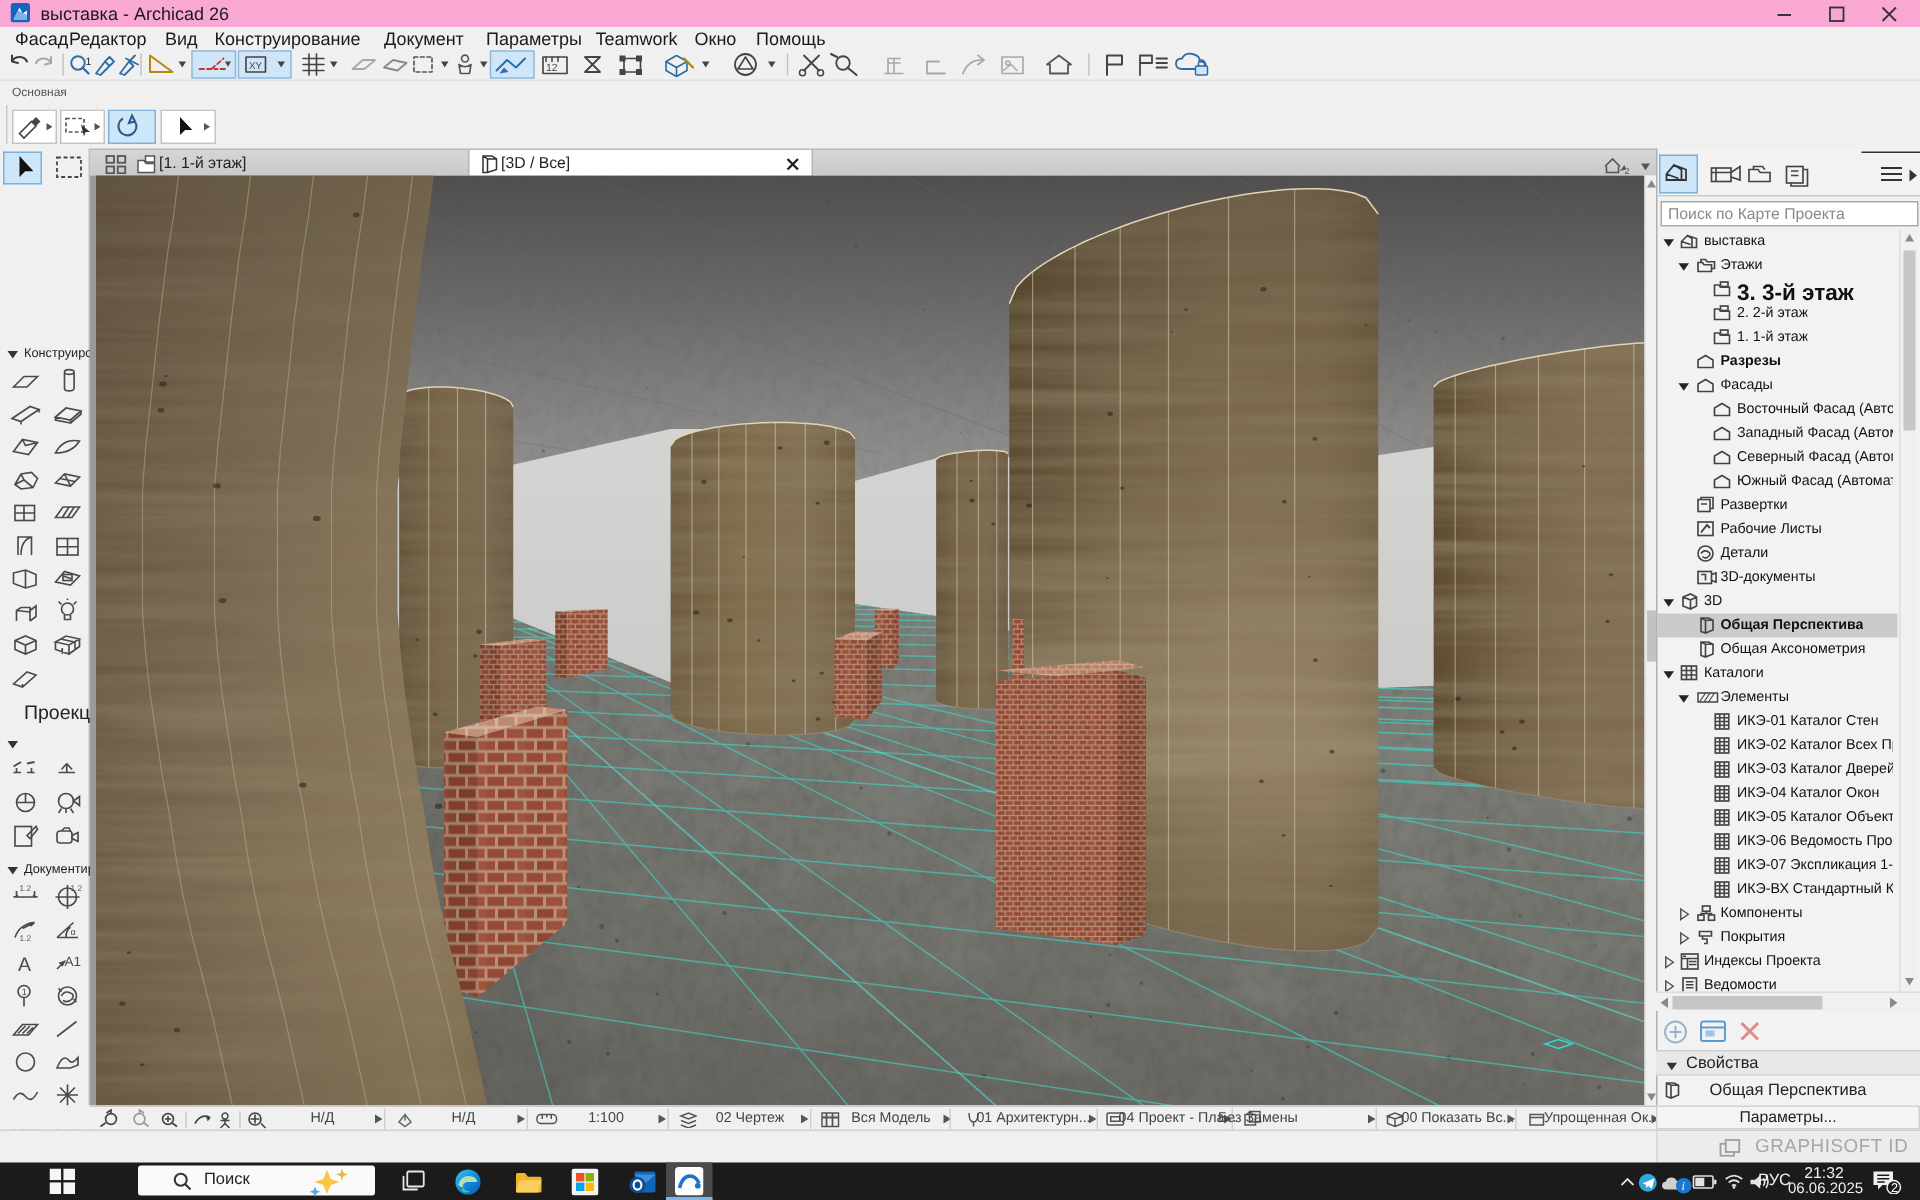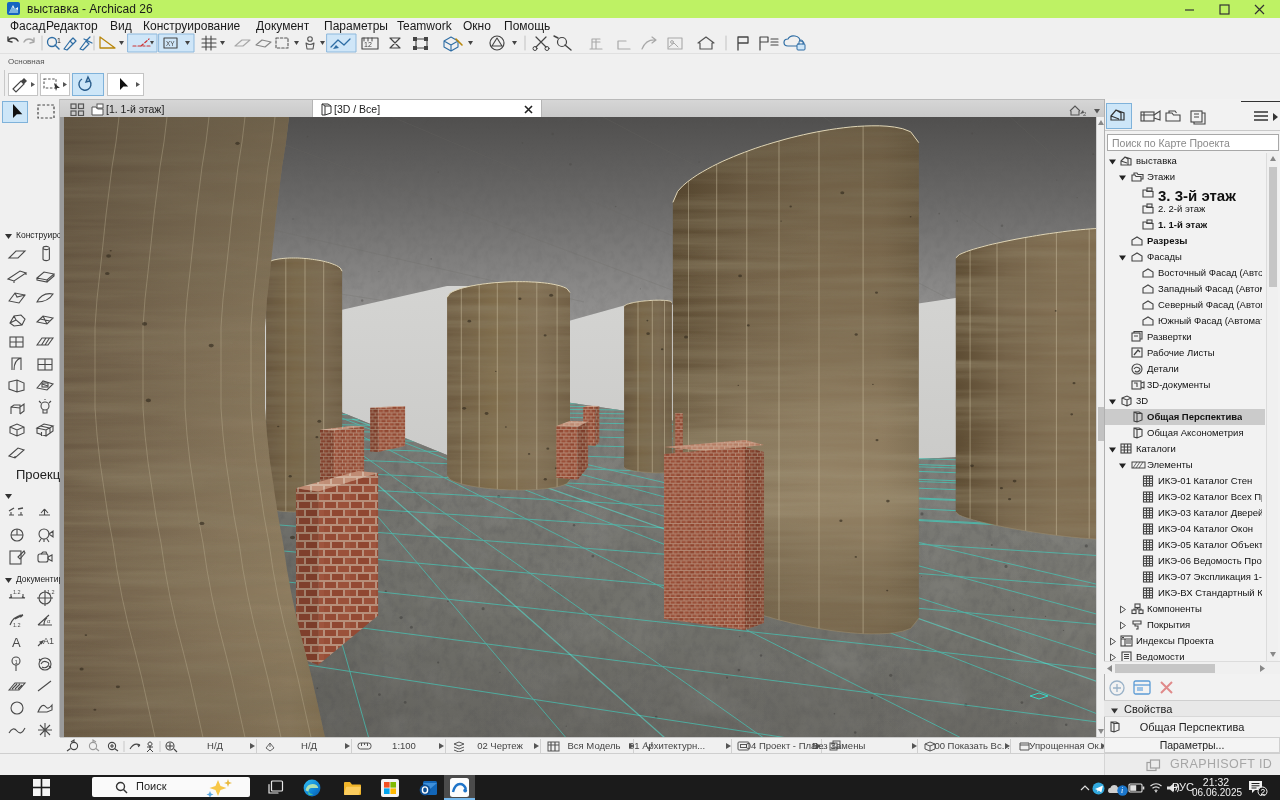--- a/index.html
+++ b/index.html
@@ -1,18 +1,18 @@
 <!DOCTYPE html>
 <html><head><meta charset="utf-8"><title>w</title><style>
 *{margin:0;padding:0;box-sizing:border-box}
 html,body{width:1280px;height:800px;overflow:hidden;font-family:"Liberation Sans",sans-serif;background:#f0f0f0}
 .abs{position:absolute}
 svg{display:block}
 </style></head><body>
-<div class="abs" style="left:0;top:0;width:1280px;height:18px;background:#bef264">
+<div class="abs" style="left:0;top:0;width:1280px;height:18px;background:#f9a8d4">
 <svg class="abs" style="left:7px;top:2px" width="13" height="13">
       <rect width="13" height="13" rx="2" fill="#1565c0"></rect>
       <path d="M2 11 L6 3 L8 7 L11 5 L11 11 Z" fill="#fff" opacity="0.95"></path>
       <path d="M2 11 L11 11 L11 8 L5 5 Z" fill="#7ab3e0"></path>
     </svg>
 <span class="abs" style="left:27px;top:2px;font-size:12px;color:#1a1a1a">выставка - Archicad 26</span>
 <svg class="abs" style="left:1180px;top:4px" width="90" height="11">
       <line x1="5" y1="6" x2="14" y2="6" stroke="#333" stroke-width="1.2"></line>
       <rect x="40" y="1" width="9" height="9" fill="none" stroke="#333" stroke-width="1.2"></rect>
       <path d="M75 1 L84 10 M84 1 L75 10" stroke="#333" stroke-width="1.2"></path>
@@ -874,21 +874,21 @@
 <span class="abs" style="left:1158px;top:187px;font-size:15px;font-weight:bold;color:#111;white-space:nowrap;max-width:104px;overflow:hidden;display:inline-block">3. 3-й этаж</span>
 <svg class="abs" style="left:1142px;top:203px" width="14" height="12" fill="none" stroke="#444" stroke-width="1.1">
     <path d="M1 10 L1 3 L4 3 L5 4.5 L11 4.5 L11 10 Z"></path>
     <rect x="5" y="1" width="5" height="3"></rect>
   </svg>
 <span class="abs" style="left:1158px;top:203px;font-size:9.5px;font-weight:normal;color:#111;white-space:nowrap;max-width:104px;overflow:hidden;display:inline-block">2. 2-й этаж</span>
 <svg class="abs" style="left:1142px;top:219px" width="14" height="12" fill="none" stroke="#444" stroke-width="1.1">
     <path d="M1 10 L1 3 L4 3 L5 4.5 L11 4.5 L11 10 Z"></path>
     <rect x="5" y="1" width="5" height="3"></rect>
   </svg>
-<span class="abs" style="left:1158px;top:219px;font-size:9.5px;font-weight:bold;color:#111;white-space:nowrap;max-width:104px;overflow:hidden;display:inline-block">1. 1-й этаж</span>
+<span class="abs" style="left:1158px;top:219px;font-size:9.5px;font-weight:normal;color:#111;white-space:nowrap;max-width:104px;overflow:hidden;display:inline-block">1. 1-й этаж</span>
 <svg class="abs" style="left:1131px;top:235px" width="14" height="12" fill="none" stroke="#444" stroke-width="1.1">
     <path d="M1 10 L1 5 L6 2 L11 5 L11 10 Z"></path>
   </svg>
 <span class="abs" style="left:1147px;top:235px;font-size:9.5px;font-weight:bold;color:#111;white-space:nowrap;max-width:115px;overflow:hidden;display:inline-block">Разрезы</span>
 <svg class="abs" style="left:1118px;top:253px" width="9" height="9">
     <path d="M1 2.5 l7 0 l-3.5 5 Z" fill="#222"></path>
   </svg>
 <svg class="abs" style="left:1131px;top:251px" width="14" height="12" fill="none" stroke="#444" stroke-width="1.1">
     <path d="M1 10 L1 5 L6 2 L11 5 L11 10 Z"></path>
   </svg>
@@ -1123,21 +1123,21 @@
       <path d="M1 5 L12 5 M4 2 L4 11 M8 2 L8 11 M2.5 3.5 L2.5 3.6 M6 3.5 L6 3.6 M10 3.5 L10 3.6" stroke-width="1.2"></path>
     </svg>
     <span class="abs" style="left:534px;top:2px;width:120px;margin-left:-60px;text-align:center;font-size:9.5px;color:#444;white-space:nowrap">Вся Модель</span>
     <svg class="abs" style="left:568px;top:4px" width="8" height="8">
       <path d="M1 1 l0 6 l5 -3 Z" fill="#555"></path>
     </svg>
     <div class="abs" style="left:573px;top:1px;width:1px;height:15px;background:#d0d0d0"></div>
     <svg class="abs" style="left:583px;top:2px" width="12" height="12" fill="none" stroke="#555">
       <path d="M3 2 Q3 8 6 8 Q9 8 9 2 M6 8 L6 11"></path>
     </svg>
-    <span class="abs" style="left:629px;top:2px;width:120px;margin-left:-60px;text-align:left;font-size:9.5px;color:#444;white-space:nowrap">01 Архитектурн...</span>
+    <span class="abs" style="left:629px;top:2px;width:120px;margin-left:-60px;text-align:center;font-size:9.5px;color:#444;white-space:nowrap">01 Архитектурн...</span>
     <svg class="abs" style="left:665px;top:4px" width="8" height="8">
       <path d="M1 1 l0 6 l5 -3 Z" fill="#555"></path>
     </svg>
     <div class="abs" style="left:671px;top:1px;width:1px;height:15px;background:#d0d0d0"></div>
     <svg class="abs" style="left:677px;top:3px" width="13" height="10" fill="none" stroke="#555">
       <rect x="1" y="1" width="11" height="8" rx="1"></rect>
       <rect x="3.5" y="3.5" width="6" height="3"></rect>
     </svg>
     <span class="abs" style="left:725px;top:2px;width:120px;margin-left:-60px;text-align:center;font-size:9.5px;color:#444;white-space:nowrap">04 Проект - Пла...</span>
     <svg class="abs" style="left:755px;top:4px" width="8" height="8">

